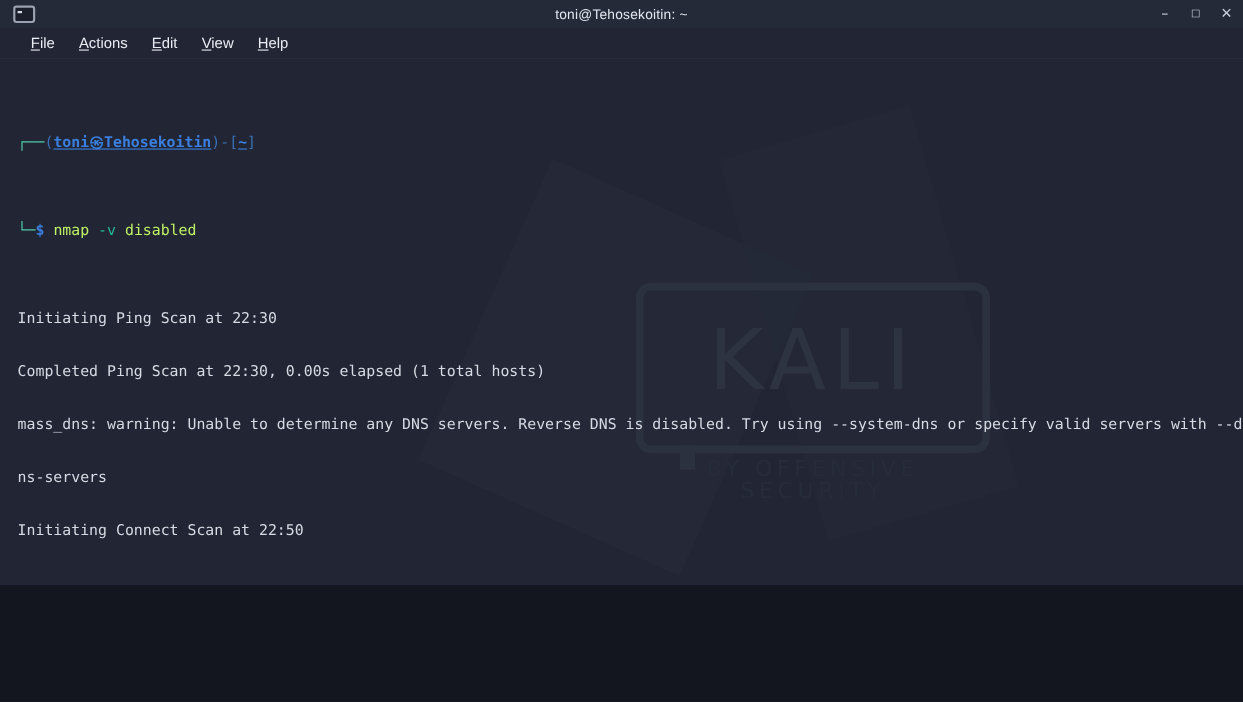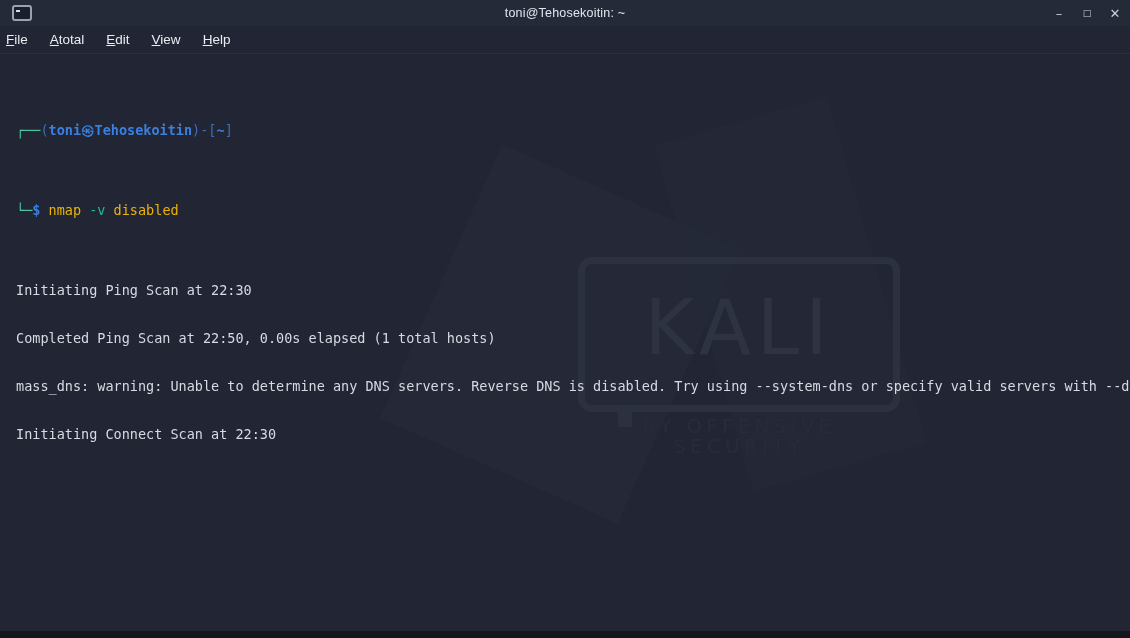--- a/index.html
+++ b/index.html
@@ -6,21 +6,21 @@
     margin: 0;
     padding: 0;
     background: #14161f;
   }
   body {
     font-family: "DejaVu Sans Mono", monospace;
   }
   #app {
     position: relative;
     width: 1130px;
-    height: 631px;
+    height: 532px;
     background: #222634;
     overflow: hidden;
   }
 
   
   #titlebar {
     position: relative;
     height: 26px;
     background: #252a38;
     display: flex;
@@ -87,21 +87,21 @@
   #btn-min span { font-size: 13px; }
   #btn-max span { font-size: 9px; }
   #btn-close span { font-size: 13px; }
 
   
   #menubar {
     height: 28px;
     background: #222634;
     display: flex;
     align-items: center;
-    padding-left: 6px;
+    padding-left: 28px;
     border-bottom: 1px solid #2a2f3e;
     box-sizing: border-box;
   }
   .menu-item {
     font-family: "Liberation Sans", sans-serif;
     font-size: 13.5px;
     color: #e9ecf3;
     margin-right: 22px;
     cursor: default;
     white-space: pre;
@@ -184,22 +184,22 @@
     position: absolute;
     left: 16px;
     top: 4px;
     font-family: "DejaVu Sans Mono", monospace;
     font-size: 13.5px;
     line-height: 16px;
     white-space: pre;
     color: #d6dae3;
   }
   .line { height: 16px; white-space: pre; }
-  .c-white   { color: #eab308; }
-  .c-blue    { color: #3b7fe0; font-weight: bold; }
+  .c-white   { color: #bef264; }
+  .c-blue    { color: #3b7fe0; font-weight: bold; text-decoration: underline; }
   .c-paren   { color: #3a6fb5; }
   .c-teal    { color: #4ec9a8; }
   .c-flag    { color: #23b89c; }
   .c-dollar  { color: #3b7fe0; font-weight: bold; }
 </style>
 </head>
 <body>
 
 <div id="app">
 
@@ -214,21 +214,21 @@
         <span>□</span>
       </div>
       <div class="winbtn" id="btn-close">
         <span>✕</span>
       </div>
     </div>
   </div>
 
   <div id="menubar">
     <div class="menu-item"><span class="mn">F</span><span>ile</span></div>
-    <div class="menu-item"><span class="mn">A</span><span>total</span></div>
+    <div class="menu-item"><span class="mn">A</span><span>ctions</span></div>
     <div class="menu-item"><span class="mn">E</span><span>dit</span></div>
     <div class="menu-item"><span class="mn">V</span><span>iew</span></div>
     <div class="menu-item"><span class="mn">H</span><span>elp</span></div>
   </div>
 
   <div id="terminal">
 
     <div class="bg-streak" style="left:430px; top:130px; width:260px; height:300px; transform:rotate(24deg); opacity:.5;"></div>
     <div class="bg-streak" style="left:700px; top:60px; width:180px; height:360px; transform:rotate(-16deg); opacity:.45;"></div>
 
@@ -242,23 +242,24 @@
     <div id="buffer">
 
       
       <div class="line"><span class="c-teal">┌──</span><span class="c-paren">(</span><span class="c-blue">toni</span><span class="c-blue">㉿</span><span class="c-blue">Tehosekoitin</span><span class="c-paren">)-[</span><span class="c-blue">~</span><span class="c-paren">]</span></div>
 
       
       <div class="line"><span class="c-teal">└─</span><span class="c-dollar">$</span><span> </span><span class="c-white">nmap</span><span> </span><span class="c-flag">-v</span><span> </span><span class="c-white">disabled</span></div>
 
       
       <div class="line">Initiating Ping Scan at 22:30</div>
-      <div class="line">Completed Ping Scan at 22:50, 0.00s elapsed (1 total hosts)</div>
+      <div class="line">Completed Ping Scan at 22:30, 0.00s elapsed (1 total hosts)</div>
       <div class="line">mass_dns: warning: Unable to determine any DNS servers. Reverse DNS is disabled. Try using --system-dns or specify valid servers with --d</div>
-      <div class="line">Initiating Connect Scan at 22:30</div>
+      <div class="line">ns-servers</div>
+      <div class="line">Initiating Connect Scan at 22:50</div>
       
       
       
       
       
       
       
       
       
 

